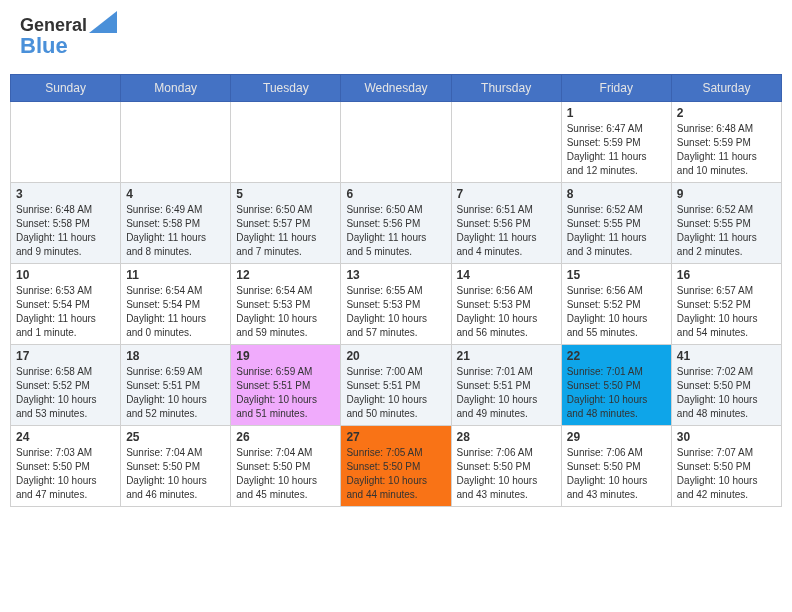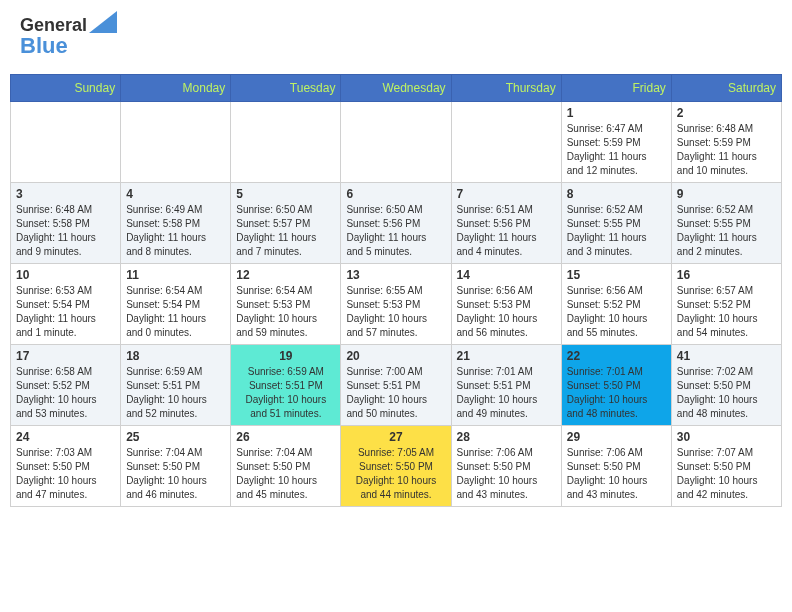--- a/index.html
+++ b/index.html
@@ -42,23 +42,23 @@
       font-size: 14px;
       color: #555;
     }
     .calendar {
       width: 100%;
       border-collapse: collapse;
       font-size: 11px;
     }
     .calendar th {
       background-color: #4472c4;
-      color: #bef264;
+      color: #e5e5e5;
       padding: 6px 5px;
-      text-align: right;
+      text-align: center;
       font-size: 12px;
       font-weight: normal;
       border: 1px solid #3a62b0;
     }
     .calendar td {
       border: 1px solid #d0d0d0;
       vertical-align: top;
       padding: 4px 5px;
       width: 14.28%;
       min-height: 80px;
@@ -200,21 +200,21 @@
       </tr>
       <tr>
         <td style="background: rgb(240, 244, 248);">
           <span class="day-number">17</span>
           <div class="day-info">Sunrise: 6:58 AM<br>Sunset: 5:52 PM<br>Daylight: 10 hours and 53 minutes.</div>
         </td>
         <td style="background: rgb(240, 244, 248);">
           <span class="day-number">18</span>
           <div class="day-info">Sunrise: 6:59 AM<br>Sunset: 5:51 PM<br>Daylight: 10 hours and 52 minutes.</div>
         </td>
-        <td style="background: #5eead4; text-align: center;">
+        <td style="background: #f0abfc;">
           <span class="day-number">19</span>
           <div class="day-info">Sunrise: 6:59 AM<br>Sunset: 5:51 PM<br>Daylight: 10 hours and 51 minutes.</div>
         </td>
         <td style="background: rgb(240, 244, 248);">
           <span class="day-number">20</span>
           <div class="day-info">Sunrise: 7:00 AM<br>Sunset: 5:51 PM<br>Daylight: 10 hours and 50 minutes.</div>
         </td>
         <td style="background: rgb(240, 244, 248);">
           <span class="day-number">21</span>
           <div class="day-info">Sunrise: 7:01 AM<br>Sunset: 5:51 PM<br>Daylight: 10 hours and 49 minutes.</div>
@@ -234,21 +234,21 @@
           <div class="day-info">Sunrise: 7:03 AM<br>Sunset: 5:50 PM<br>Daylight: 10 hours and 47 minutes.</div>
         </td>
         <td style="background: rgb(255, 255, 255);">
           <span class="day-number">25</span>
           <div class="day-info">Sunrise: 7:04 AM<br>Sunset: 5:50 PM<br>Daylight: 10 hours and 46 minutes.</div>
         </td>
         <td style="background: rgb(255, 255, 255);">
           <span class="day-number">26</span>
           <div class="day-info">Sunrise: 7:04 AM<br>Sunset: 5:50 PM<br>Daylight: 10 hours and 45 minutes.</div>
         </td>
-        <td style="background: #fde047; text-align: center;">
+        <td style="background: #f97316;">
           <span class="day-number">27</span>
           <div class="day-info">Sunrise: 7:05 AM<br>Sunset: 5:50 PM<br>Daylight: 10 hours and 44 minutes.</div>
         </td>
         <td style="background: rgb(255, 255, 255);">
           <span class="day-number">28</span>
           <div class="day-info">Sunrise: 7:06 AM<br>Sunset: 5:50 PM<br>Daylight: 10 hours and 43 minutes.</div>
         </td>
         <td style="background: rgb(255, 255, 255);">
           <span class="day-number">29</span>
           <div class="day-info">Sunrise: 7:06 AM<br>Sunset: 5:50 PM<br>Daylight: 10 hours and 43 minutes.</div>

